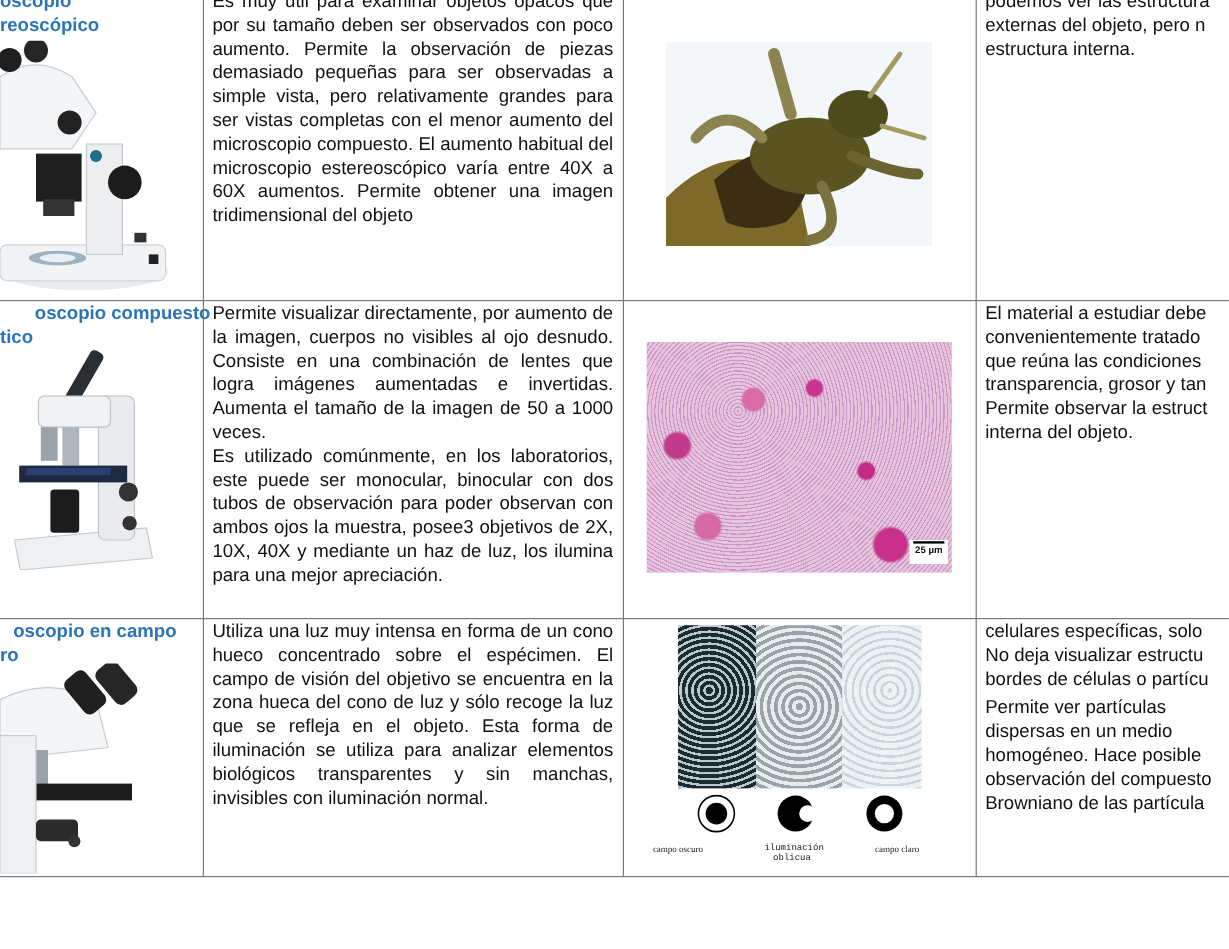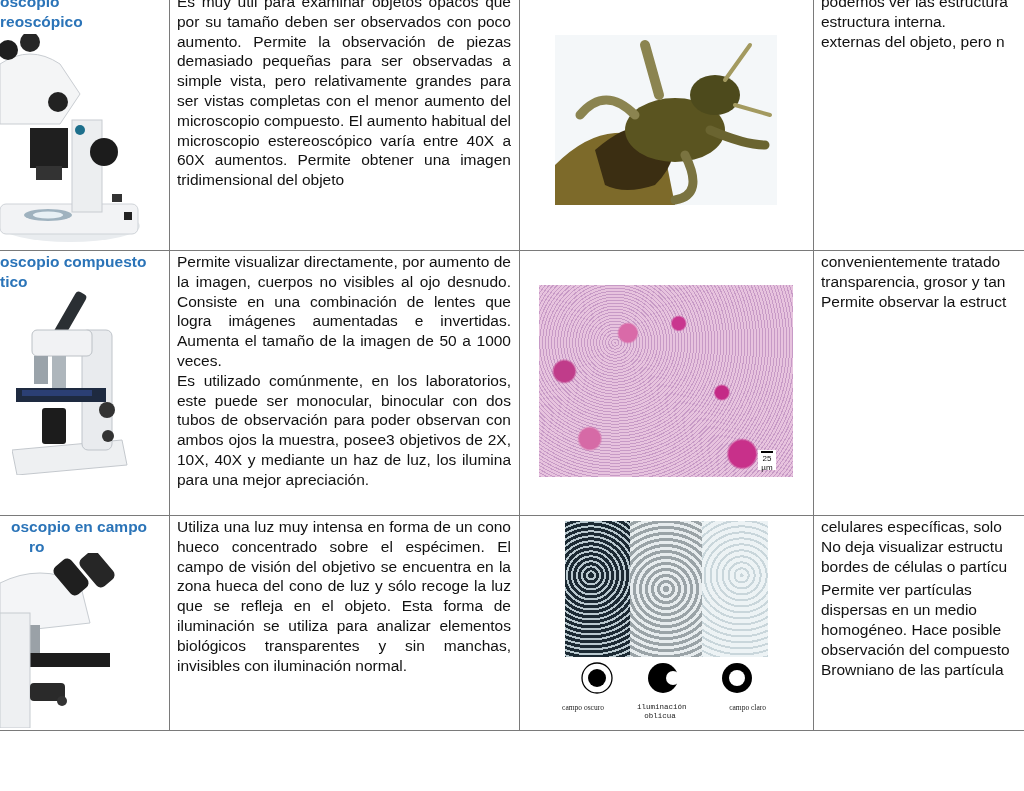--- a/index.html
+++ b/index.html
@@ -63,25 +63,25 @@
   <path d="M104 60 L90 10" stroke="#8b8450" stroke-width="10" stroke-linecap="round"></path>
   <path d="M80 80 Q50 50 25 80" stroke="#8b8450" stroke-width="9" fill="none" stroke-linecap="round"></path>
   <path d="M170 45 L195 10" stroke="#a39a60" stroke-width="4" stroke-linecap="round"></path>
   <path d="M180 70 L215 80" stroke="#a39a60" stroke-width="4" stroke-linecap="round"></path>
   <path d="M155 95 Q190 110 210 110" stroke="#6a6430" stroke-width="9" fill="none" stroke-linecap="round"></path>
   <path d="M130 120 Q150 160 120 165" stroke="#7a7340" stroke-width="9" fill="none" stroke-linecap="round"></path>
 </svg>
 
 <div class="cell" style="left:821px; top:-8px; width:203px;">
   <div class="note">podemos ver las estructura</div>
+  <div class="note">externas del objeto, pero n</div>
   <div class="note">estructura interna.</div>
-  <div class="note">externas del objeto, pero n</div>
 </div>
 
-<div class="title" style="left:0; top:252px;">oscopio compuesto</div>
+<div class="title" style="left:0; top:252px;padding-left:29px;">oscopio compuesto</div>
 <div class="title" style="left:0; top:272px;text-align:center;">tico</div>
 <svg class="scope" style="left:12px; top:290px;" width="125" height="185" viewBox="0 0 125 185">
   <path d="M0 160 L110 150 L115 175 L5 185 Z" fill="#eef0f2" stroke="#c4c8cd"></path>
   <rect x="70" y="40" width="30" height="120" rx="6" fill="#e9ebee" stroke="#bfc4ca"></rect>
   <rect x="52" y="0" width="12" height="50" rx="4" transform="rotate(30 58 25)" fill="#2a2f33"></rect>
   <rect x="20" y="40" width="60" height="26" rx="5" fill="#f1f2f4" stroke="#bcc1c6"></rect>
   <rect x="22" y="66" width="14" height="28" fill="#9aa3aa"></rect>
   <rect x="40" y="66" width="14" height="32" fill="#aeb6bc"></rect>
   <rect x="4" y="98" width="90" height="14" fill="#1e2a40"></rect>
   <rect x="10" y="100" width="70" height="6" fill="#2b3f74"></rect>
@@ -97,33 +97,36 @@
 
 <div class="scope" style="left:539px; top:285px; width:254px; height:192px; background:
   radial-gradient(circle at 35% 25%, #d96aa8 0 4%, transparent 5%),
   radial-gradient(circle at 55% 20%, #c9368f 0 3%, transparent 4%),
   radial-gradient(circle at 72% 56%, #c42a86 0 3%, transparent 4%),
   radial-gradient(circle at 80% 88%, #c8308a 0 5%, transparent 6%),
   radial-gradient(circle at 20% 80%, #d66aa6 0 4%, transparent 5%),
   radial-gradient(circle at 10% 45%, #c03c8a 0 4%, transparent 5%),
   repeating-radial-gradient(circle at 30% 30%, #c79ac6 0 1px, #e7c3de 1px 3px),
   #e8c7df;"></div>
-<div class="scope" style="left:758px; top:450px; width:18px; height:20px; background:#fff;">
+<div class="scope" style="left:758px; top:450px; width:32px; height:20px; background:#fff;font-weight:bold;">
   <div style="height:2px; background:#000; margin:1px 3px;"></div>
   <div style="font-size:8px; text-align:center;">25 µm</div>
 </div>
 
 <div class="cell" style="left:821px; top:252px; width:203px;">
+  <div class="note">El material a estudiar debe</div>
   <div class="note">convenientemente tratado</div>
+  <div class="note">que reúna las condiciones</div>
   <div class="note">transparencia, grosor y tan</div>
   <div class="note">Permite observar la estruct</div>
+  <div class="note">interna del objeto.</div>
 </div>
 
 <div class="title" style="left:0; top:517px;margin-left:11px;">oscopio en campo</div>
-<div class="title" style="left:0; top:537px;margin-left:29px;">ro</div>
+<div class="title" style="left:0; top:537px;">ro</div>
 <svg class="scope" style="left:0; top:553px;" width="130" height="175" viewBox="0 0 130 175">
   <path d="M0 30 Q40 10 80 30 L90 70 L0 80 Z" fill="#f4f5f7" stroke="#c7ccd1"></path>
   <rect x="60" y="6" width="22" height="36" rx="6" transform="rotate(-40 71 24)" fill="#1f1f1f"></rect>
   <rect x="86" y="-2" width="22" height="36" rx="6" transform="rotate(-40 97 16)" fill="#262626"></rect>
   <rect x="20" y="72" width="20" height="30" fill="#9aa1a7"></rect>
   <rect x="10" y="100" width="100" height="14" fill="#1d1d1d"></rect>
   <rect x="0" y="60" width="30" height="115" fill="#eef0f2" stroke="#c6cbd0"></rect>
   <rect x="30" y="130" width="35" height="18" rx="4" fill="#2a2a2a"></rect>
   <circle cx="62" cy="148" r="5" fill="#333"></circle>
 </svg>
@@ -136,21 +139,21 @@
   <div style="position:absolute; left:137px; top:0; width:66px; height:136px; background:repeating-radial-gradient(circle at 60% 40%, #c9d6db 0 2px, #edf3f5 2px 6px);"></div>
 </div>
 <svg class="scope" style="left:575px; top:662px;" width="190" height="34" viewBox="0 0 190 34">
   <circle cx="22" cy="16" r="15" fill="none" stroke="#000" stroke-width="1.3"></circle>
   <circle cx="22" cy="16" r="9" fill="#000"></circle>
   <circle cx="88" cy="16" r="15" fill="#000"></circle>
   <circle cx="98" cy="16" r="7" fill="#fff"></circle>
   <circle cx="162" cy="16" r="15" fill="#000"></circle>
   <circle cx="162" cy="16" r="8" fill="#fff"></circle>
 </svg>
-<div class="figcap" style="left:553px; top:703px; width:60px;">campo oscuro</div>
+<div class="figcap" style="left:535px; top:703px; width:60px;">campo oscuro</div>
 <div class="figcap" style="left:637px; top:703px; width:46px;font-family:Liberation Mono, monospace;">iluminación oblicua</div>
 <div class="figcap" style="left:710px; top:703px; width:56px;text-align:right;">campo claro</div>
 
 <div class="cell" style="left:821px; top:517px; width:203px;">
   <div class="note">celulares específicas, solo</div>
   <div class="note">No deja visualizar estructu</div>
   <div class="note">bordes de células o partícu</div>
   <div style="height:4px;"></div>
   <div class="note">Permite ver partículas</div>
   <div class="note">dispersas en un medio</div>

